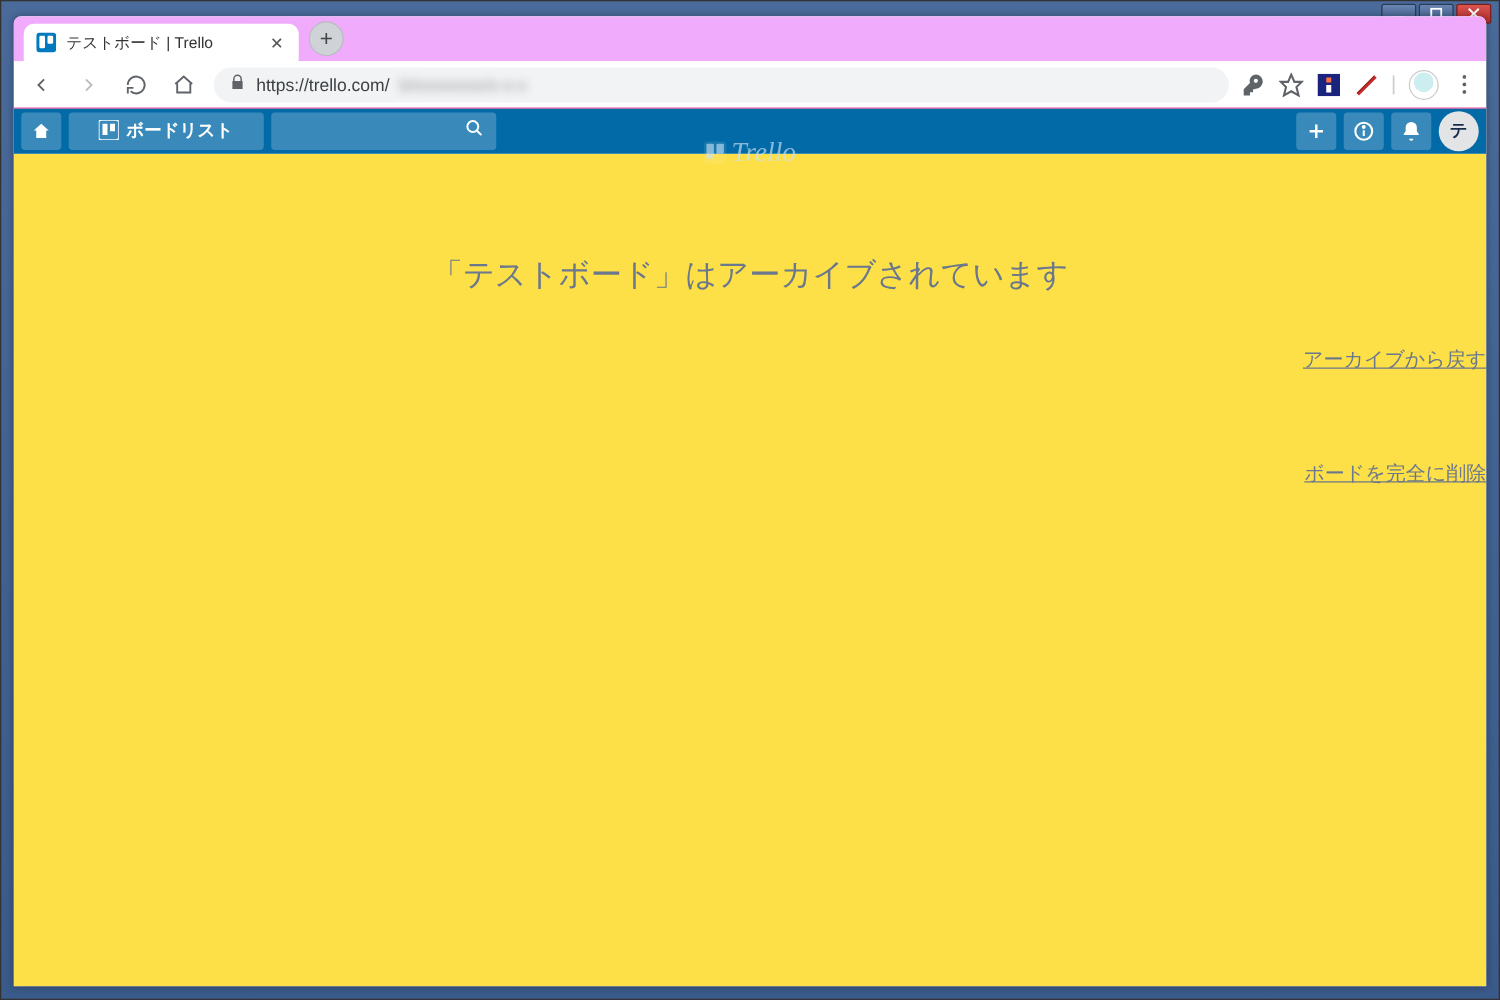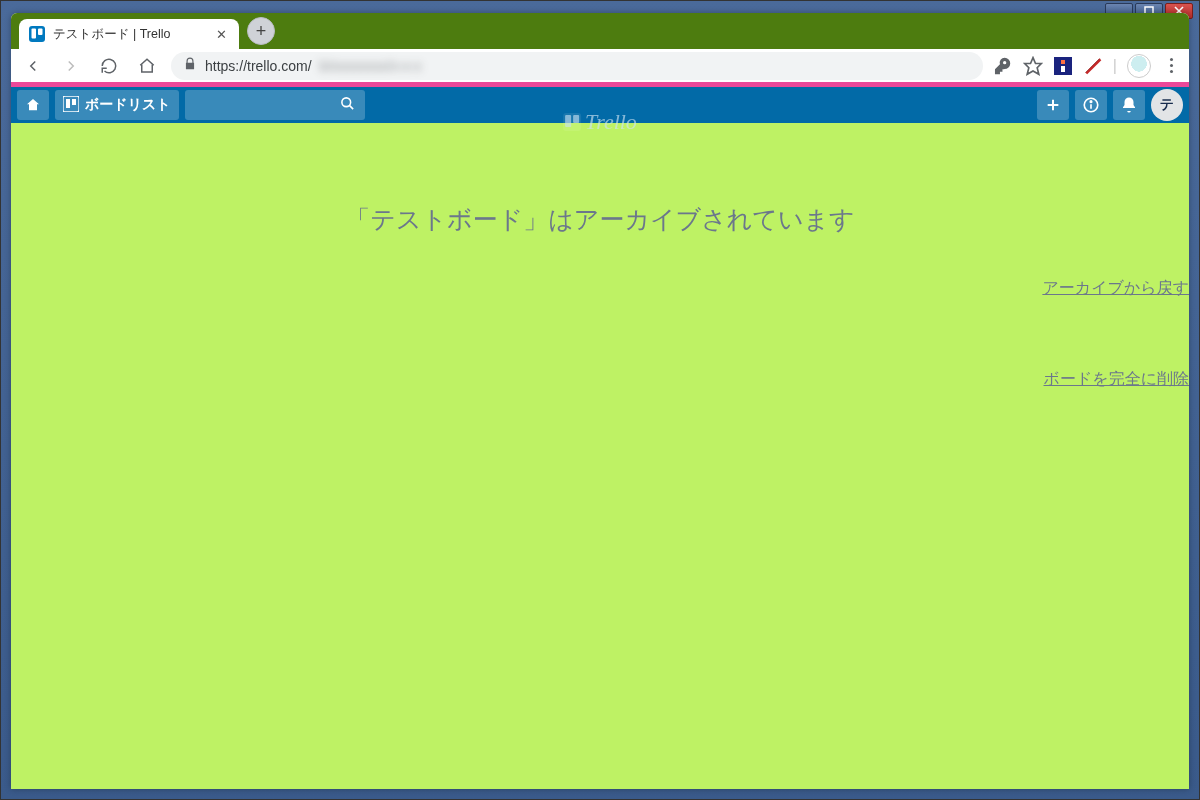--- a/index.html
+++ b/index.html
@@ -39,21 +39,21 @@
     top: 12px; left: 10px; right: 10px; bottom: 10px;
     background: #fff;
     border-radius: 6px 6px 0 0;
     box-shadow: 0 0 6px rgba(0,0,0,.3);
     overflow: hidden;
     display: flex;
     flex-direction: column;
   }
   .tabstrip {
     height: 36px;
-    background: #4d7c0f;
+    background: #f0abfc;
     display: flex;
     align-items: flex-end;
     padding-left: 8px;
     gap: 8px;
   }
   .tab {
     height: 30px;
     min-width: 220px;
     background: #fff;
     border-radius: 8px 8px 0 0;
@@ -75,21 +75,21 @@
     border-radius: 50%;
     background: #cfd2d7;
     display: flex; align-items: center; justify-content: center;
     color: #444; font-size: 18px; cursor: pointer;
     align-self: center;
     border: 1px solid #b8bcc2;
   }
   .addrbar {
     height: 38px;
     background: #fff;
-    border-bottom: 5px solid #ec4899;
+    border-bottom: 1px solid #ec4899;
     display: flex;
     align-items: center;
     padding: 0 8px;
     gap: 10px;
   }
   .nav-btn {
     width: 28px; height: 28px;
     display: flex; align-items: center; justify-content: center;
     border-radius: 50%;
     color: #5f6368;
@@ -132,21 +132,21 @@
     background: #026aa7;
     display: flex;
     align-items: center;
     padding: 0 6px;
     gap: 6px;
     color: #fff;
     position: relative;
   }
   .th-btn {
     height: 30px;
-    padding: 0 8px;
+    padding: 0 24px;
     background: rgba(255,255,255,.22);
     border-radius: 3px;
     display: flex; align-items: center; gap: 6px;
     color: #fff; cursor: pointer;
     font-weight: 600; font-size: 14px; justify-content: center;
   }
   .th-btn.icon-only { width: 32px; justify-content: center; padding:0; }
   .th-search {
     width: 180px; height: 30px;
     background: rgba(255,255,255,.22);
@@ -176,21 +176,21 @@
   .th-right { margin-left: auto; display: flex; align-items: center; gap: 6px; }
   .th-avatar {
     width: 32px; height: 32px; border-radius: 50%;
     background: #e2e4e6; color: #172b4d;
     display: flex; align-items: center; justify-content: center;
     font-weight: 700; font-size: 14px; cursor: pointer;
   }
   
   .content-area {
     flex: 1;
-    background: #bef264;
+    background: #fde047;
     padding-top: 80px;
     text-align: center;
   }
   .archived-title {
     font-size: 25px;
     font-weight: 500;
     color: #6b778c;
   }
   .link-row {
     margin-top: 42px;

